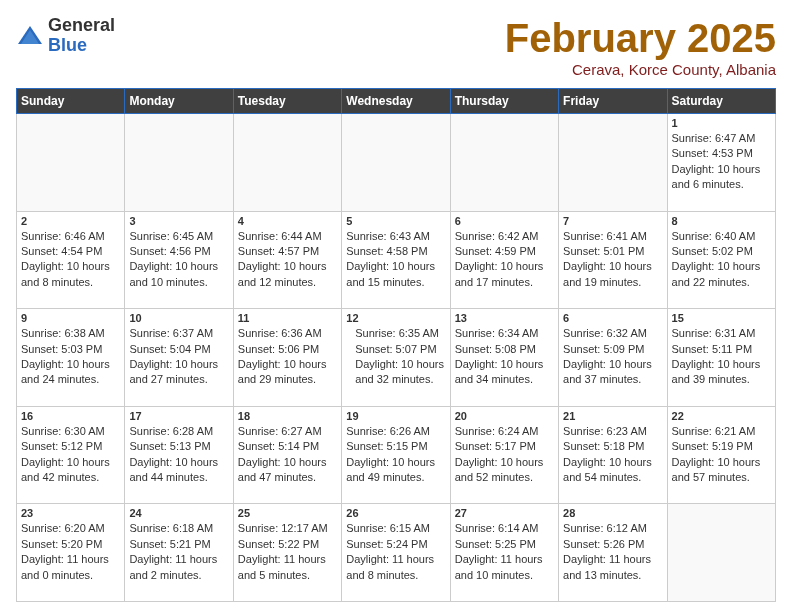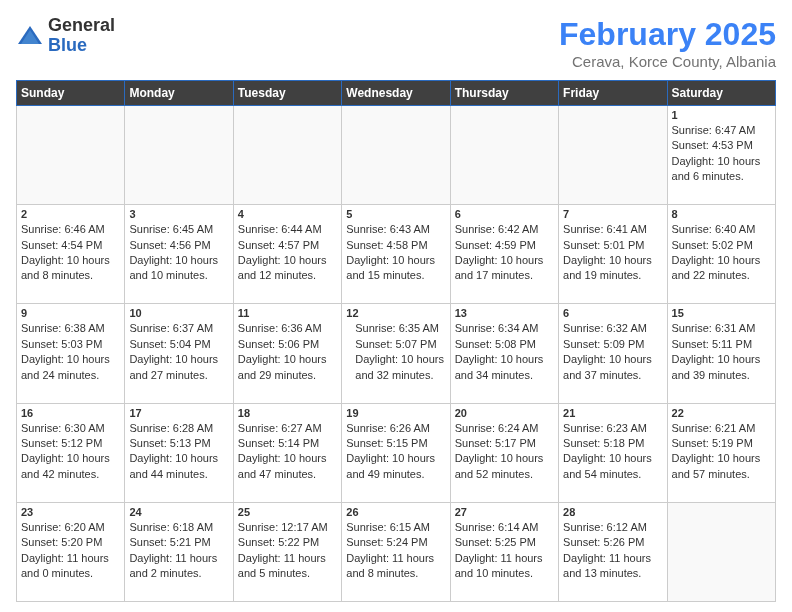--- a/index.html
+++ b/index.html
@@ -36,27 +36,27 @@
     .logo-general { color: #333; }
     .logo-blue { color: #2a6abf; }
     .logo-icon {
       width: 28px;
       height: 28px;
     }
     .title-block {
       text-align: right;
     }
     .calendar-title {
-      font-size: 32px;
+      font-size: 40px;
       font-weight: bold;
-      color: #3b82f6;
+      color: #a16207;
     }
     .calendar-subtitle {
       font-size: 15px;
-      color: #737373;
+      color: #7f1d1d;
     }
     .calendar {
       flex: 1;
       border: 1px solid #ccc;
       border-collapse: collapse;
       width: 100%;
       table-layout: fixed;
     }
     .calendar th {
       background: #404040;

